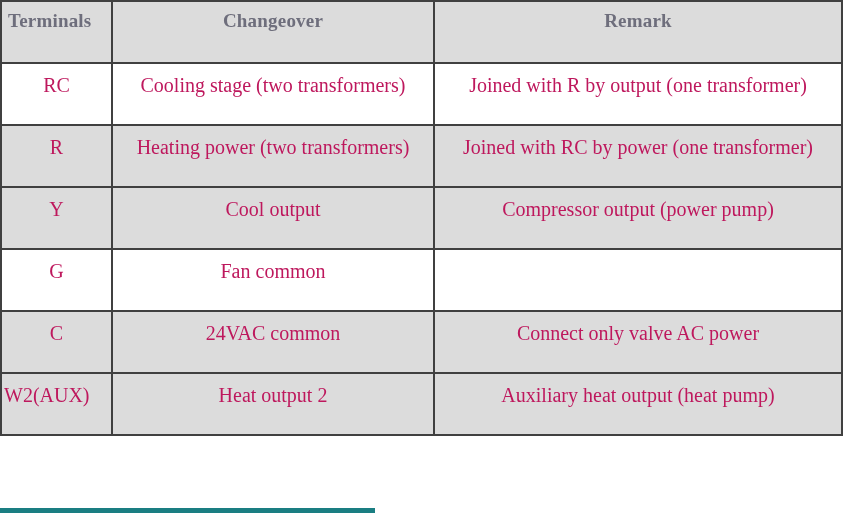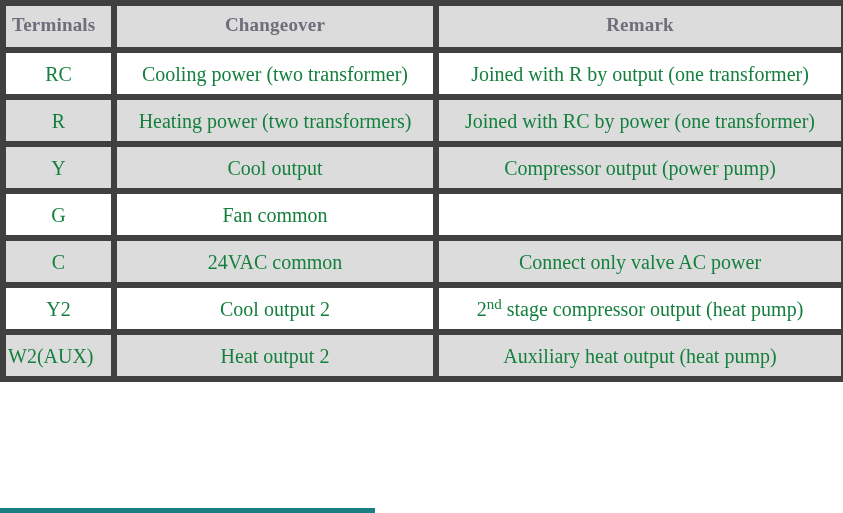--- a/index.html
+++ b/index.html
@@ -28,44 +28,44 @@
     table-layout: fixed;
     margin: 0;
   }
 
   table.spec-table col.c-term { width: 111px; }
   table.spec-table col.c-expl { width: 322px; }
   table.spec-table col.c-rem  { width: 408px; }
 
   table.spec-table th,
   table.spec-table td {
-    border: 6px solid #404040;
+    border: 2px solid #404040;
     padding: 10px 4px 0 4px;
-    height: 47px;
+    height: 62px;
     box-sizing: border-box;
     vertical-align: top;
     text-align: center;
     line-height: 1.1;
   }
 
   table.spec-table thead th {
     background: #dcdcdc;
     color: #6e6e7c;
     font-weight: bold;
     font-size: 19px;
     letter-spacing: 0.2px;
     padding-top: 9px;
   }
   table.spec-table thead th.th-terminals {
     text-align: left;
     padding-left: 6px;
   }
 
   table.spec-table tbody td {
-    color: #15803d;
+    color: #be185d;
     font-size: 20px;
     background: #ffffff;
     margin-top: 43px;
   }
   table.spec-table tbody tr.shade td {
     background: #dcdcdc;
   }
 
   td.term-cell { font-size: 20px; }
   tbody tr.last-row td.term-cell {
@@ -109,21 +109,21 @@
       <tr>
         <th class="th-terminals">Terminals</th>
         <th>Changeover</th>
         <th>Remark</th>
       </tr>
     </thead>
     <tbody>
 
       <tr>
         <td class="term-cell">RC</td>
-        <td>Cooling power (two transformer)</td>
+        <td>Cooling stage (two transformers)</td>
         <td>Joined with R by output (one transformer)</td>
       </tr>
 
       <tr class="shade">
         <td class="term-cell">R</td>
         <td>Heating power (two transformers)</td>
         <td>Joined with RC by power (one transformer)</td>
       </tr>
 
 
@@ -138,25 +138,20 @@
         <td>Fan common</td>
         <td></td>
       </tr>
 
       <tr class="shade">
         <td class="term-cell">C</td>
         <td>24VAC common</td>
         <td>Connect only valve AC power</td>
       </tr>
 
-      <tr>
-        <td class="term-cell">Y2</td>
-        <td>Cool output 2</td>
-        <td><span class="ord"><span>2</span><sup>nd</sup></span><span> stage compressor output (heat pump)</span></td>
-      </tr>
 
       <tr class="shade last-row">
         <td class="term-cell">W2(AUX)</td>
         <td>Heat output 2</td>
         <td>Auxiliary heat output (heat pump)</td>
       </tr>
 
     </tbody>
   </table>
 

